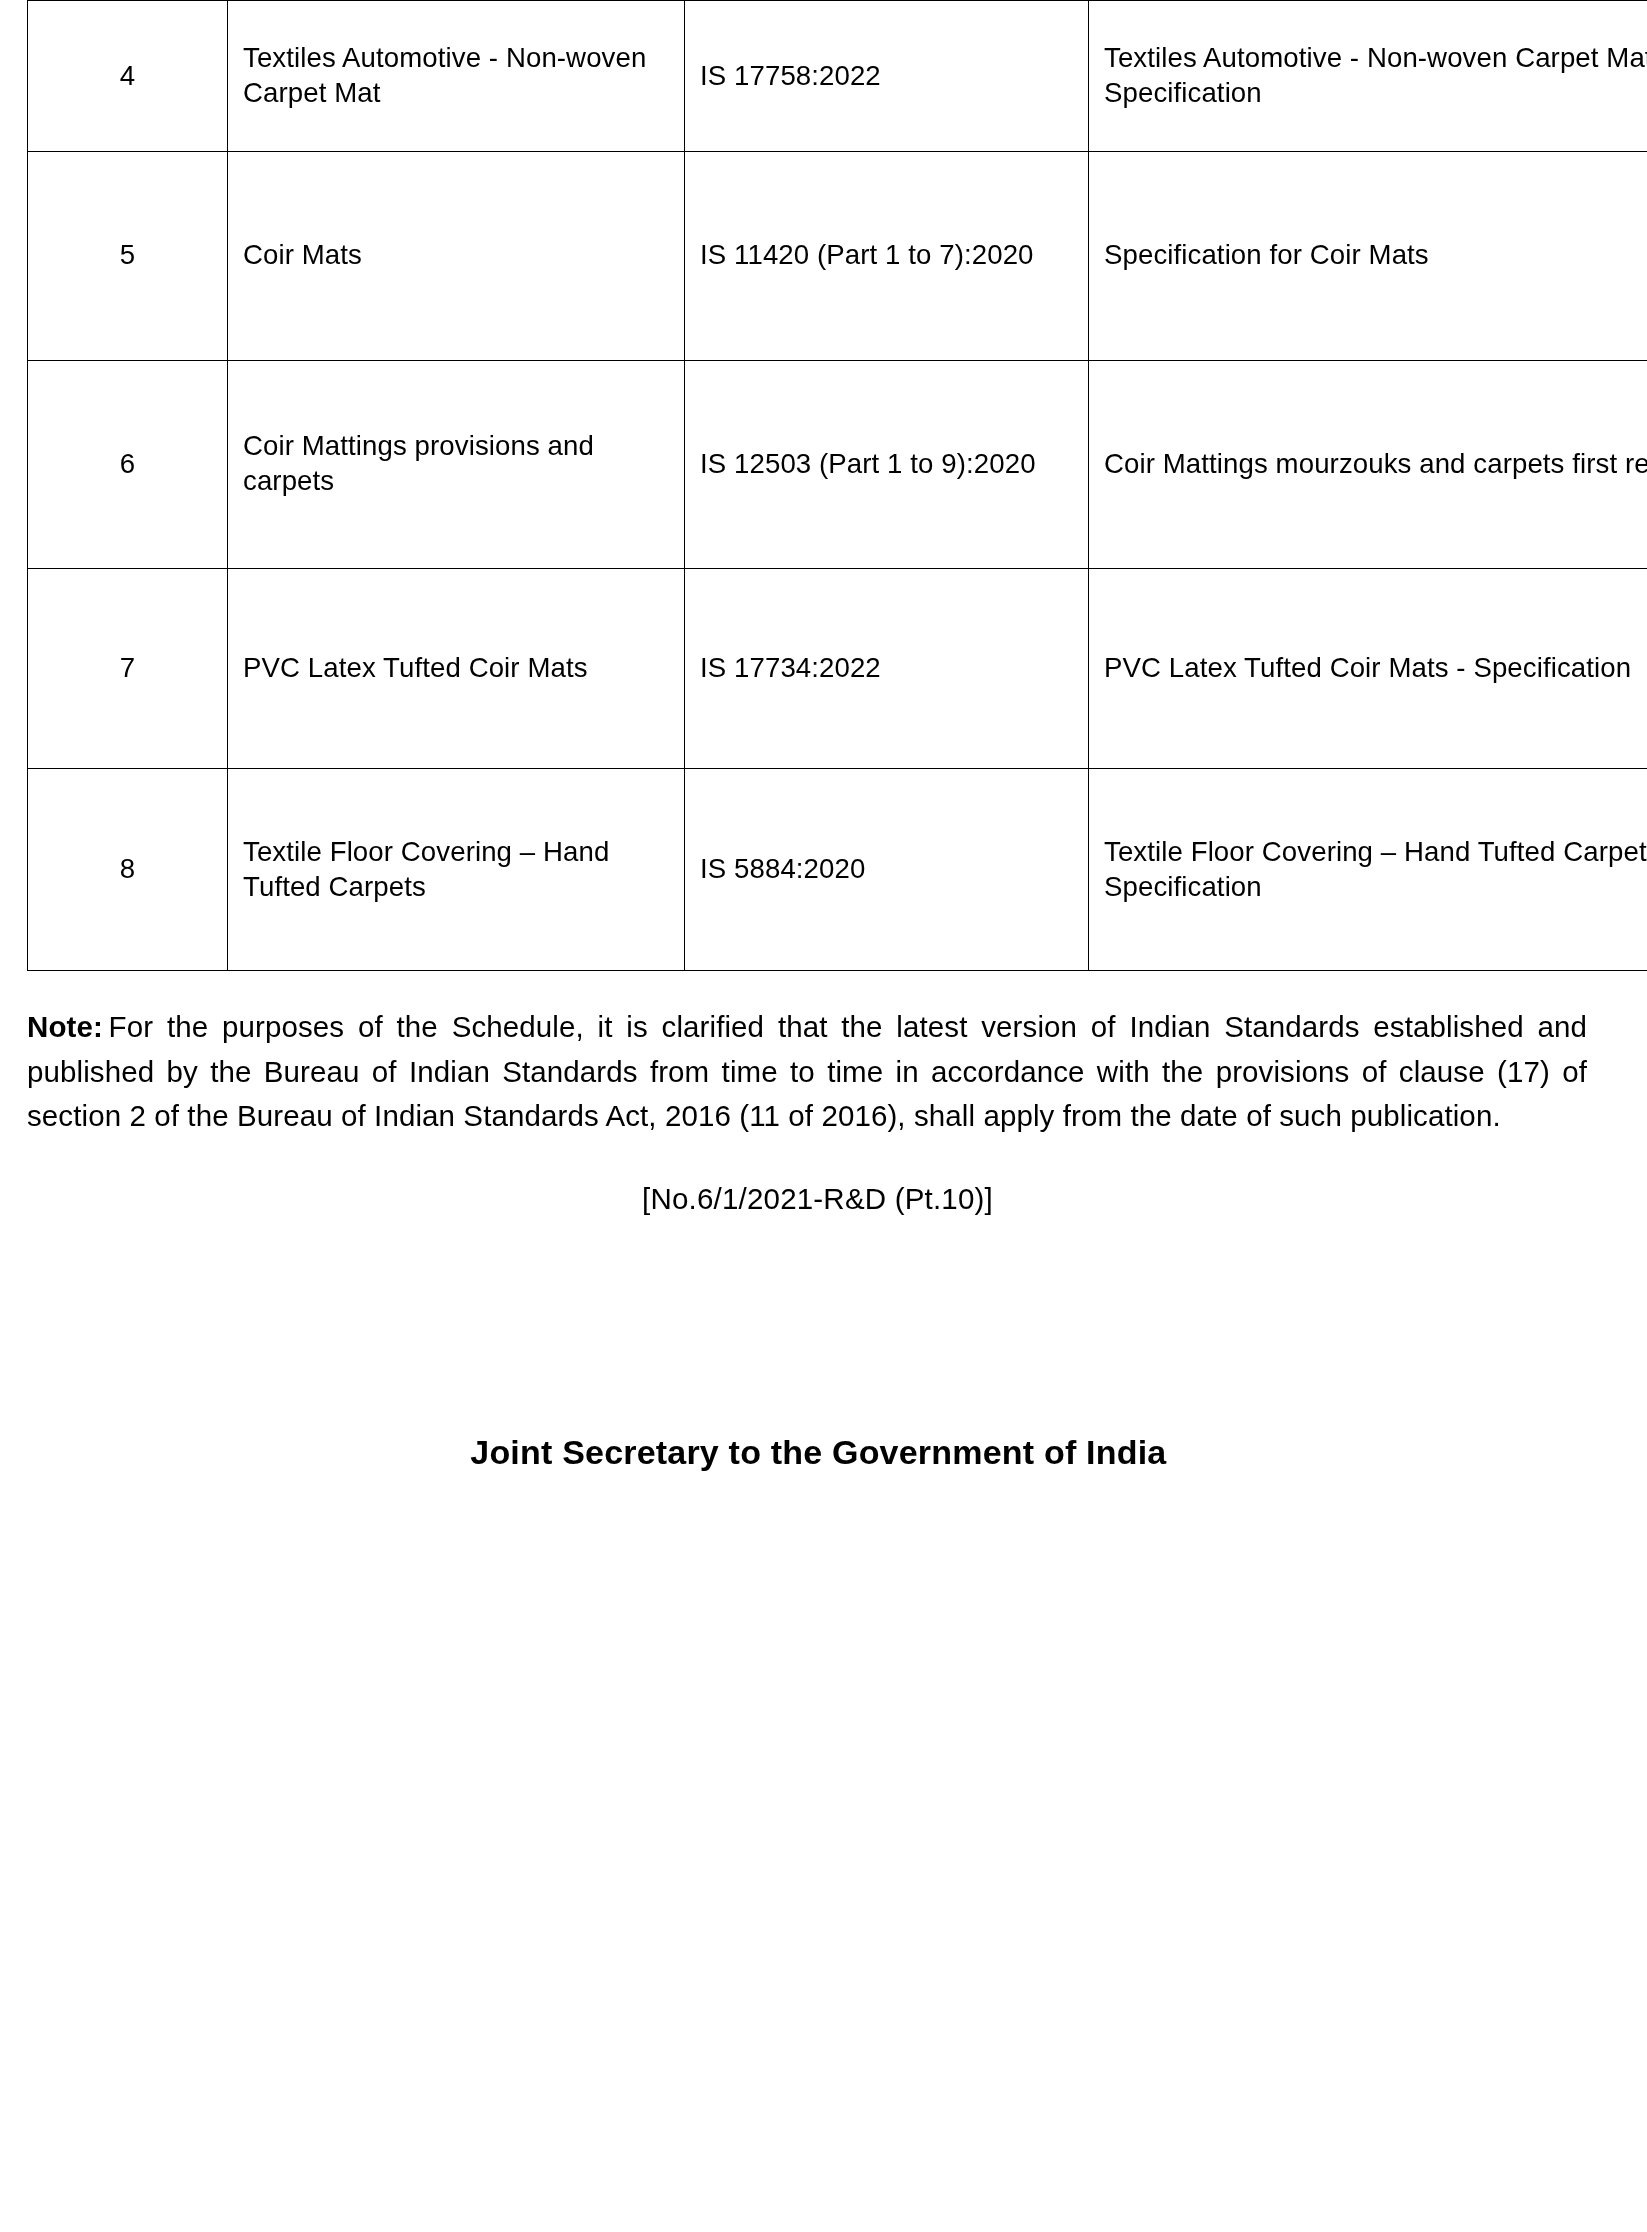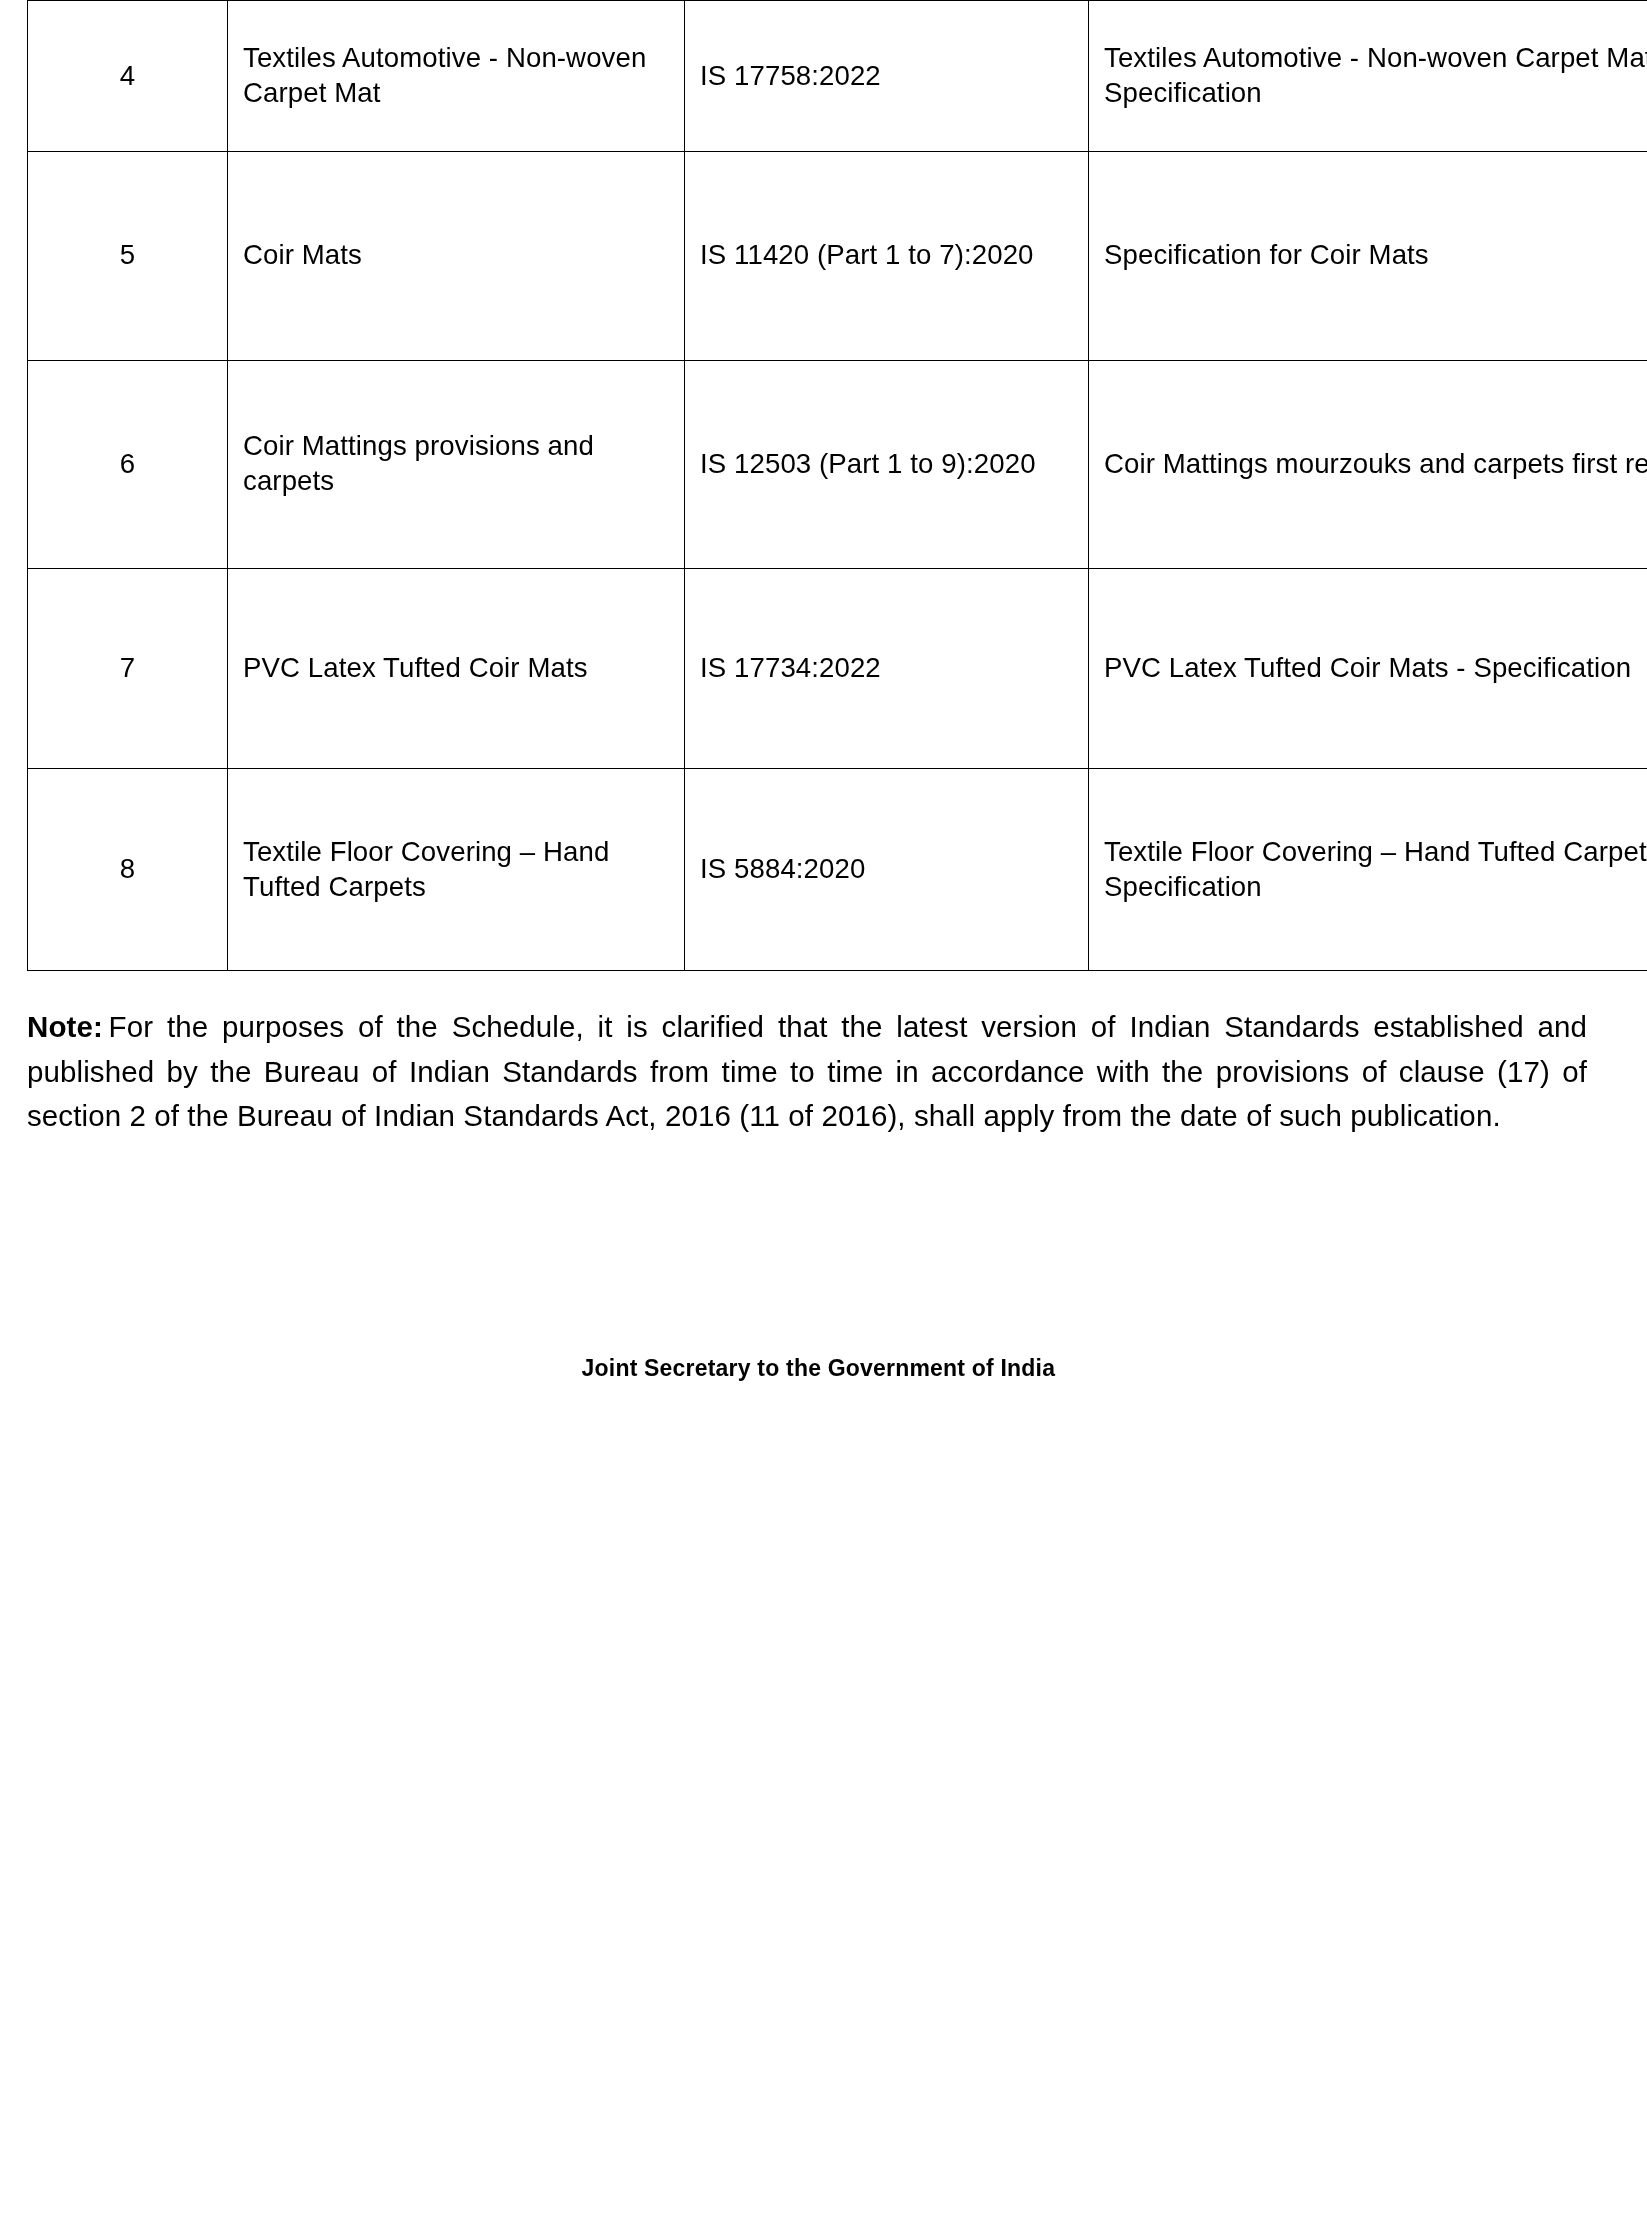--- a/index.html
+++ b/index.html
@@ -88,21 +88,21 @@
     margin-top: 217px;
     text-align: center;
     padding-right: 13.3px;
   }
   .sig-name {
     font-size: 30px;
     font-weight: bold;
     letter-spacing: 0.2px;
   }
   .sig-title {
-    font-size: 23px;
+    font-size: 34px;
     font-weight: bold;
     margin-top: 21px;
     letter-spacing: 0.2px;
   }
 </style>
 </head>
 <body>
 
 <div class="page">
 
@@ -138,19 +138,20 @@
         <td class="col-is">IS 5884:2020</td>
         <td class="col-title">Textile Floor Covering – Hand Tufted Carpets - Specification</td>
       </tr>
     </tbody>
   </table>
 
   <p class="note">
     <b>Note:</b><span class="indent-space"></span><span>For the purposes of the Schedule, it is clarified that the latest version of Indian Standards established and published by the Bureau of Indian Standards from time to time in accordance with the provisions of clause (17) of section 2 of the Bureau of Indian Standards Act, 2016 (11 of 2016), shall apply from the date of such publication.</span>
   </p>
 
+  <div class="fileno">[No.6/1/2021-R&amp;D (Pt.10)]</div>
 
   <div class="signature">
     <div class="sig-title">Joint Secretary to the Government of India</div>
   </div>
 
 </div>
 
 
 </body></html>

